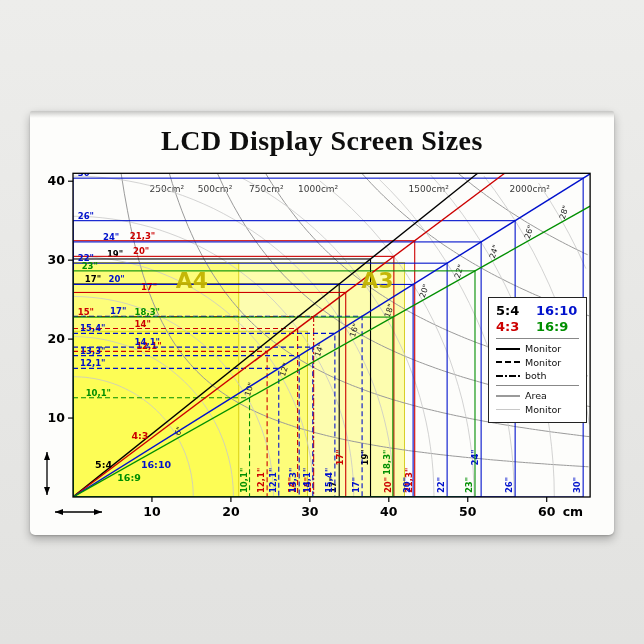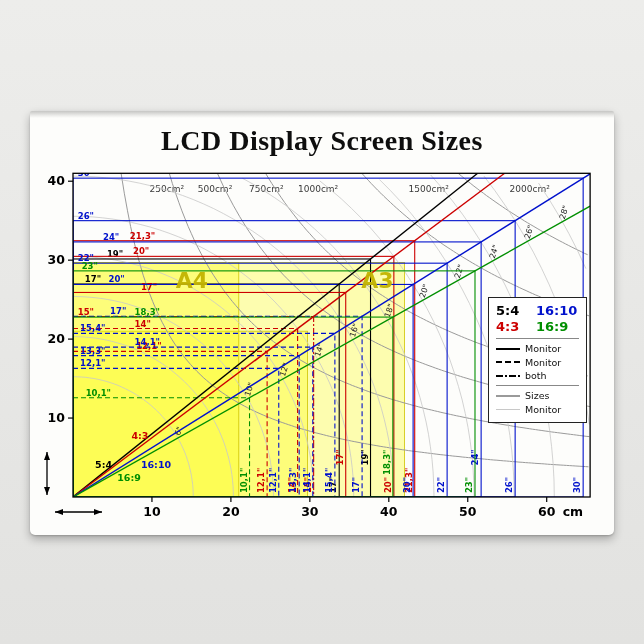--- a/index.html
+++ b/index.html
@@ -201,21 +201,21 @@
         <span class="ls dashed"></span>
         <span>Monitor</span>
       </div>
       <div class="lg-row">
         <span class="ls dashdot"></span>
         <span>both</span>
       </div>
       <div class="lg-sep"></div>
       <div class="lg-row">
         <span class="ls area"></span>
-        <span>Sizes</span>
+        <span>Area</span>
       </div>
       <div class="lg-row">
         <span class="ls diag"></span>
         <span>Monitor</span>
       </div>
     </div>
   </div>
 </div>
 
 </body></html>

